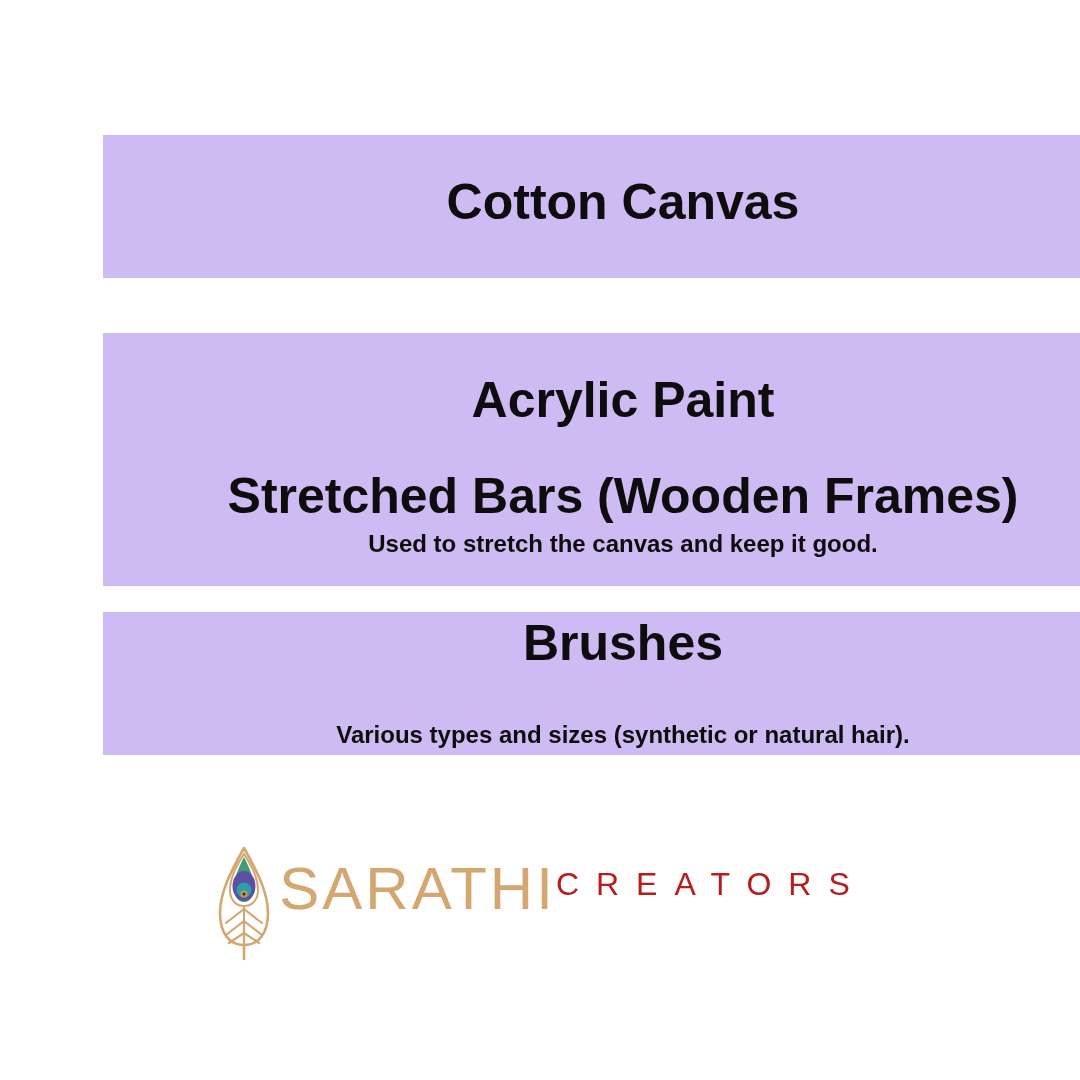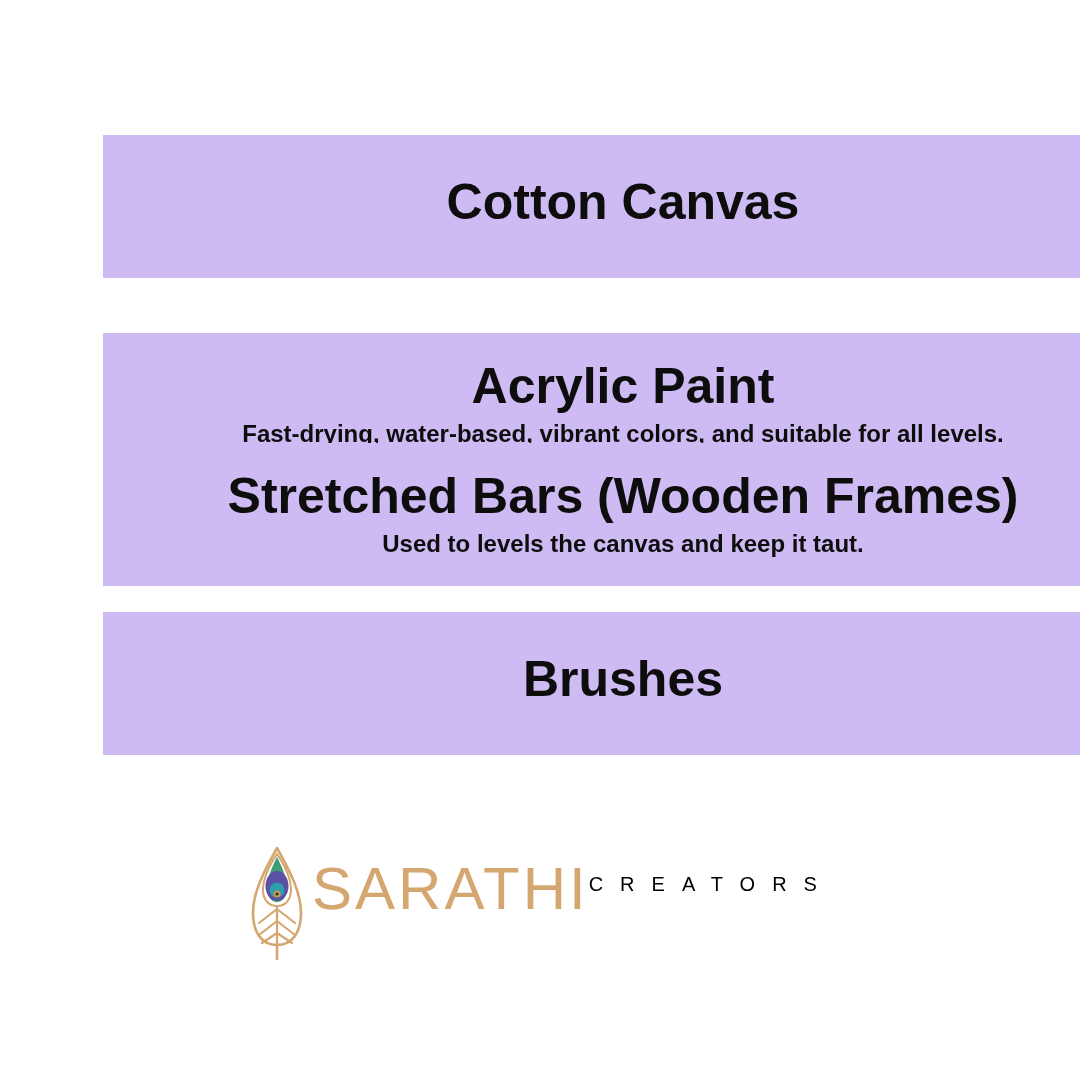--- a/index.html
+++ b/index.html
@@ -75,50 +75,50 @@
   }
   .brand {
     font-size: 60px;
     line-height: 1;
     font-weight: 400;
     color: #D5A770;
     letter-spacing: 3px;
     white-space: nowrap;
   }
   .tagline {
-    margin-top: 15px;
-    font-size: 20px;
+    margin-top: 9px;
+    font-size: 32px;
     line-height: 1;
     font-weight: 400;
-    color: #000000;
+    color: #b91c1c;
     letter-spacing: 17px;
     white-space: nowrap;
   }
 </style>
 </head>
 <body>
 
 <main class="canvas">
 
   <section class="card card-1">
     <h2>Cotton Canvas</h2>
   </section>
 
   <section class="card card-2">
     <h2>Acrylic Paint</h2>
-    <p>Fast-drying, water-based, vibrant colors, and suitable for all levels.</p>
   </section>
 
   <section class="card card-3">
     <h2>Stretched Bars (Wooden Frames)</h2>
-    <p>Used to levels the canvas and keep it taut.</p>
+    <p>Used to stretch the canvas and keep it good.</p>
   </section>
 
   <section class="card card-4">
     <h2>Brushes</h2>
+    <p>Various types and sizes (synthetic or natural hair).</p>
   </section>
 
   <footer class="logo">
     <div class="logo-inner">
       <svg class="feather" viewBox="0 0 62 116" xmlns="http://www.w3.org/2000/svg">
 
         <path d="M31 98 L31 114" stroke="#D5A770" stroke-width="2.6" fill="none" stroke-linecap="round"></path>
 
         <path d="M31 3 C17 28 7 48 7 68 C7 89 17 100 31 100 C45 100 55 89 55 68 C55 48 45 28 31 3 Z" stroke="#D5A770" stroke-width="2.6" fill="#ffffff" stroke-linejoin="round"></path>
 

